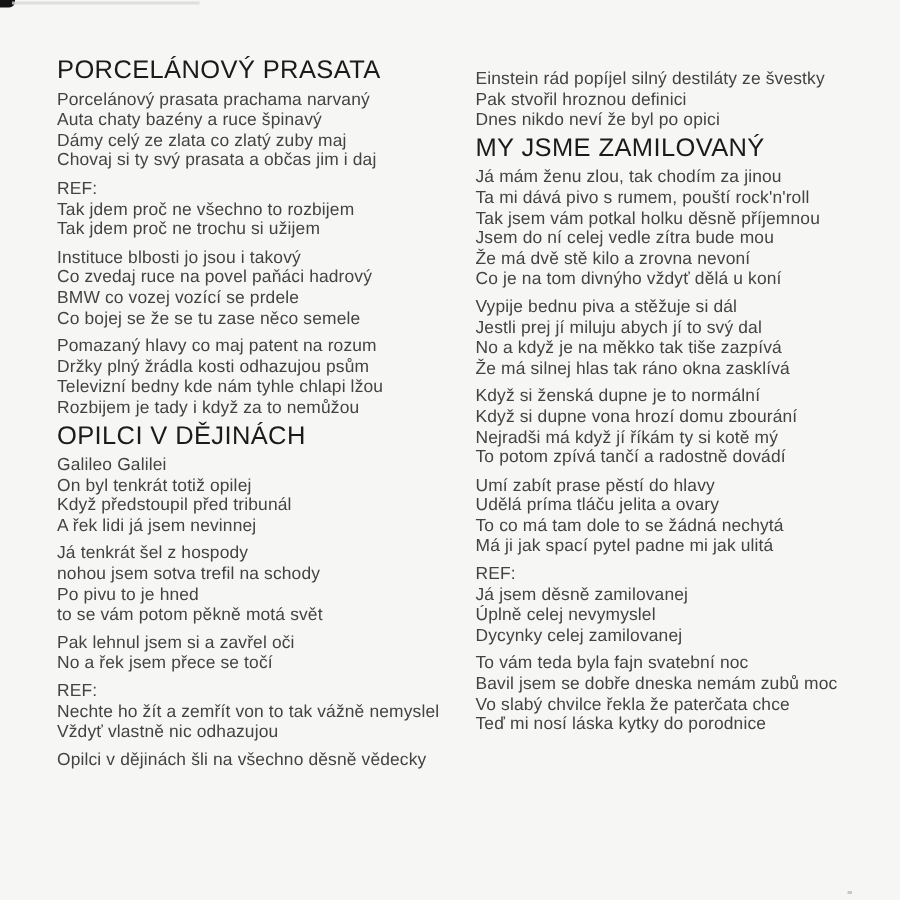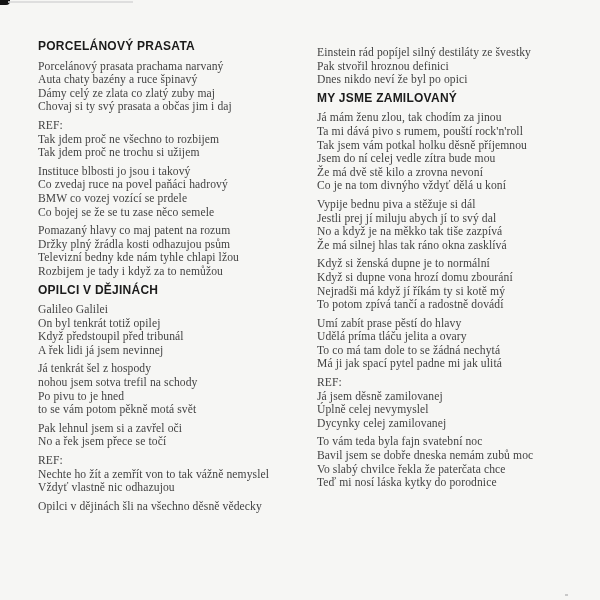--- a/index.html
+++ b/index.html
@@ -18,33 +18,32 @@
     position: absolute;
     inset: 0;
   }
   .col {
     position: absolute;
     top: 0;
   }
   .col-left  { left: 38px;  top: 40px; width: 262px; }
   .col-right { left: 317px; top: 46px; width: 262px; }
   .song-title {
-    font-size: 12px;
-    font-weight: bold;
+    font-size: 17px;
+    font-weight: normal;
     letter-spacing: 0.25px;
     color: var(--ink-heading, #1b1b1b);
     line-height: 13.6px;
     margin: 0 0 6px 0;
   }
   .song-title.not-first {
     margin-top: 4px;
   }
   .stanza {
     margin: 0 0 5px 0;
-    font-family: Liberation Serif, serif;
   }
   .line {
     font-size: 11.6px;
     line-height: 13.6px;
     color: var(--ink-body, #434343);
     letter-spacing: 0.1px;
     white-space: nowrap;
   }
   
   .artifact-topleft {

